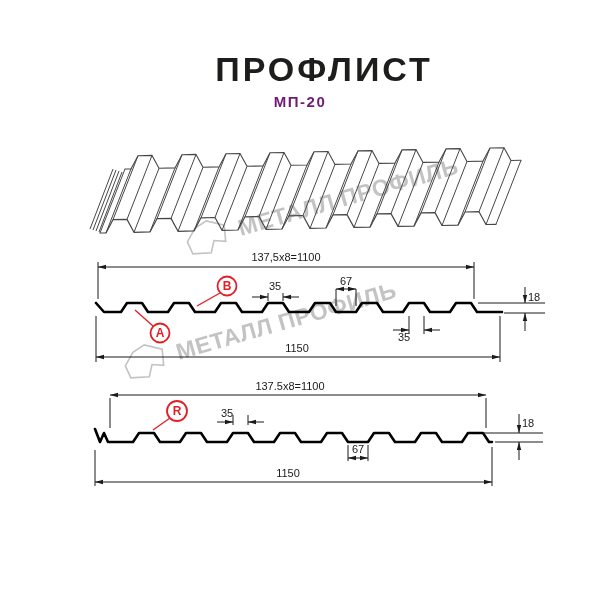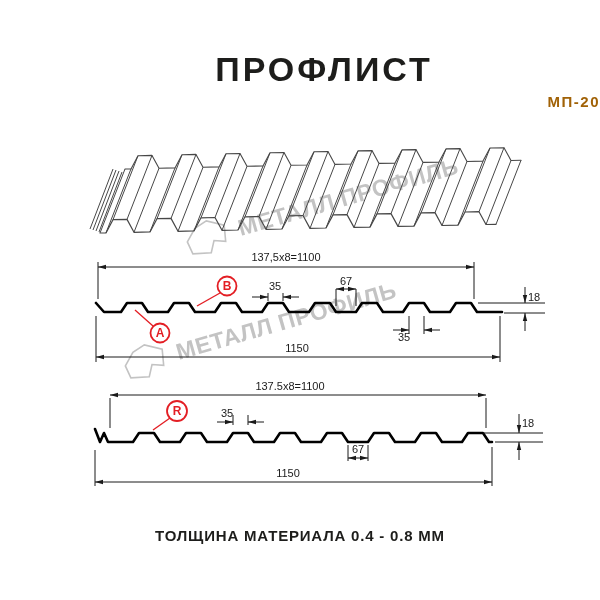--- a/index.html
+++ b/index.html
@@ -1,22 +1,22 @@
 <!DOCTYPE html>
 <html><head>
 <meta charset="utf-8">
 <style>
   html,body{margin:0;padding:0;}
   body{width:600px;height:600px;background:#ffffff;position:relative;overflow:hidden;
        font-family:"Liberation Sans", sans-serif;}
   .page{position:absolute;inset:0;}
   .title{position:absolute;top:50px;left:0;width:600px;text-align:center;
          font-size:34px;font-weight:800;letter-spacing:3px;color:#1d1d1b;margin-left:24px;}
-  .subtitle{position:absolute;top:93px;left:0;width:600px;text-align:right;
-         font-size:15px;font-weight:600;letter-spacing:1.5px;color:#a16207;}
+  .subtitle{position:absolute;top:93px;left:0;width:600px;text-align:center;
+         font-size:15px;font-weight:600;letter-spacing:1.5px;color:#701a75;}
   .footer{position:absolute;top:527px;left:0;width:600px;text-align:center;
          font-size:15px;font-weight:600;letter-spacing:0.8px;color:#1d1d1b;}
   .wm{position:absolute;display:flex;align-items:center;gap:10px;color:#c3c3c3;
       transform:rotate(-16deg);transform-origin:0 100%;z-index:1;white-space:nowrap;}
   .wm-text{font-size:23px;font-weight:700;letter-spacing:0.5px;}
   #drawing{position:absolute;top:0;left:0;z-index:2;pointer-events:none;}
   text.dim{font-family:"Liberation Sans",sans-serif;font-size:11px;fill:#1a1a1a;}
   text.lbl{font-family:"Liberation Sans",sans-serif;font-size:12px;font-weight:700;fill:#e31e24;}
 </style>
 </head>
@@ -171,14 +171,13 @@
     <text class="lbl" x="227" y="290" text-anchor="middle">B</text>
 
     <text class="dim" x="290" y="390" text-anchor="middle">137.5x8=1100</text>
     <text class="dim" x="288" y="477" text-anchor="middle">1150</text>
     <text class="dim" x="227" y="417" text-anchor="middle">35</text>
     <text class="dim" x="358" y="453" text-anchor="middle">67</text>
     <text class="dim" x="522" y="427" text-anchor="start">18</text>
     <text class="lbl" x="177" y="415" text-anchor="middle">R</text>
   </svg>
 
-  <div class="footer">ТОЛЩИНА МАТЕРИАЛА 0.4 - 0.8 ММ</div>
 </div>
 
 </body></html>

